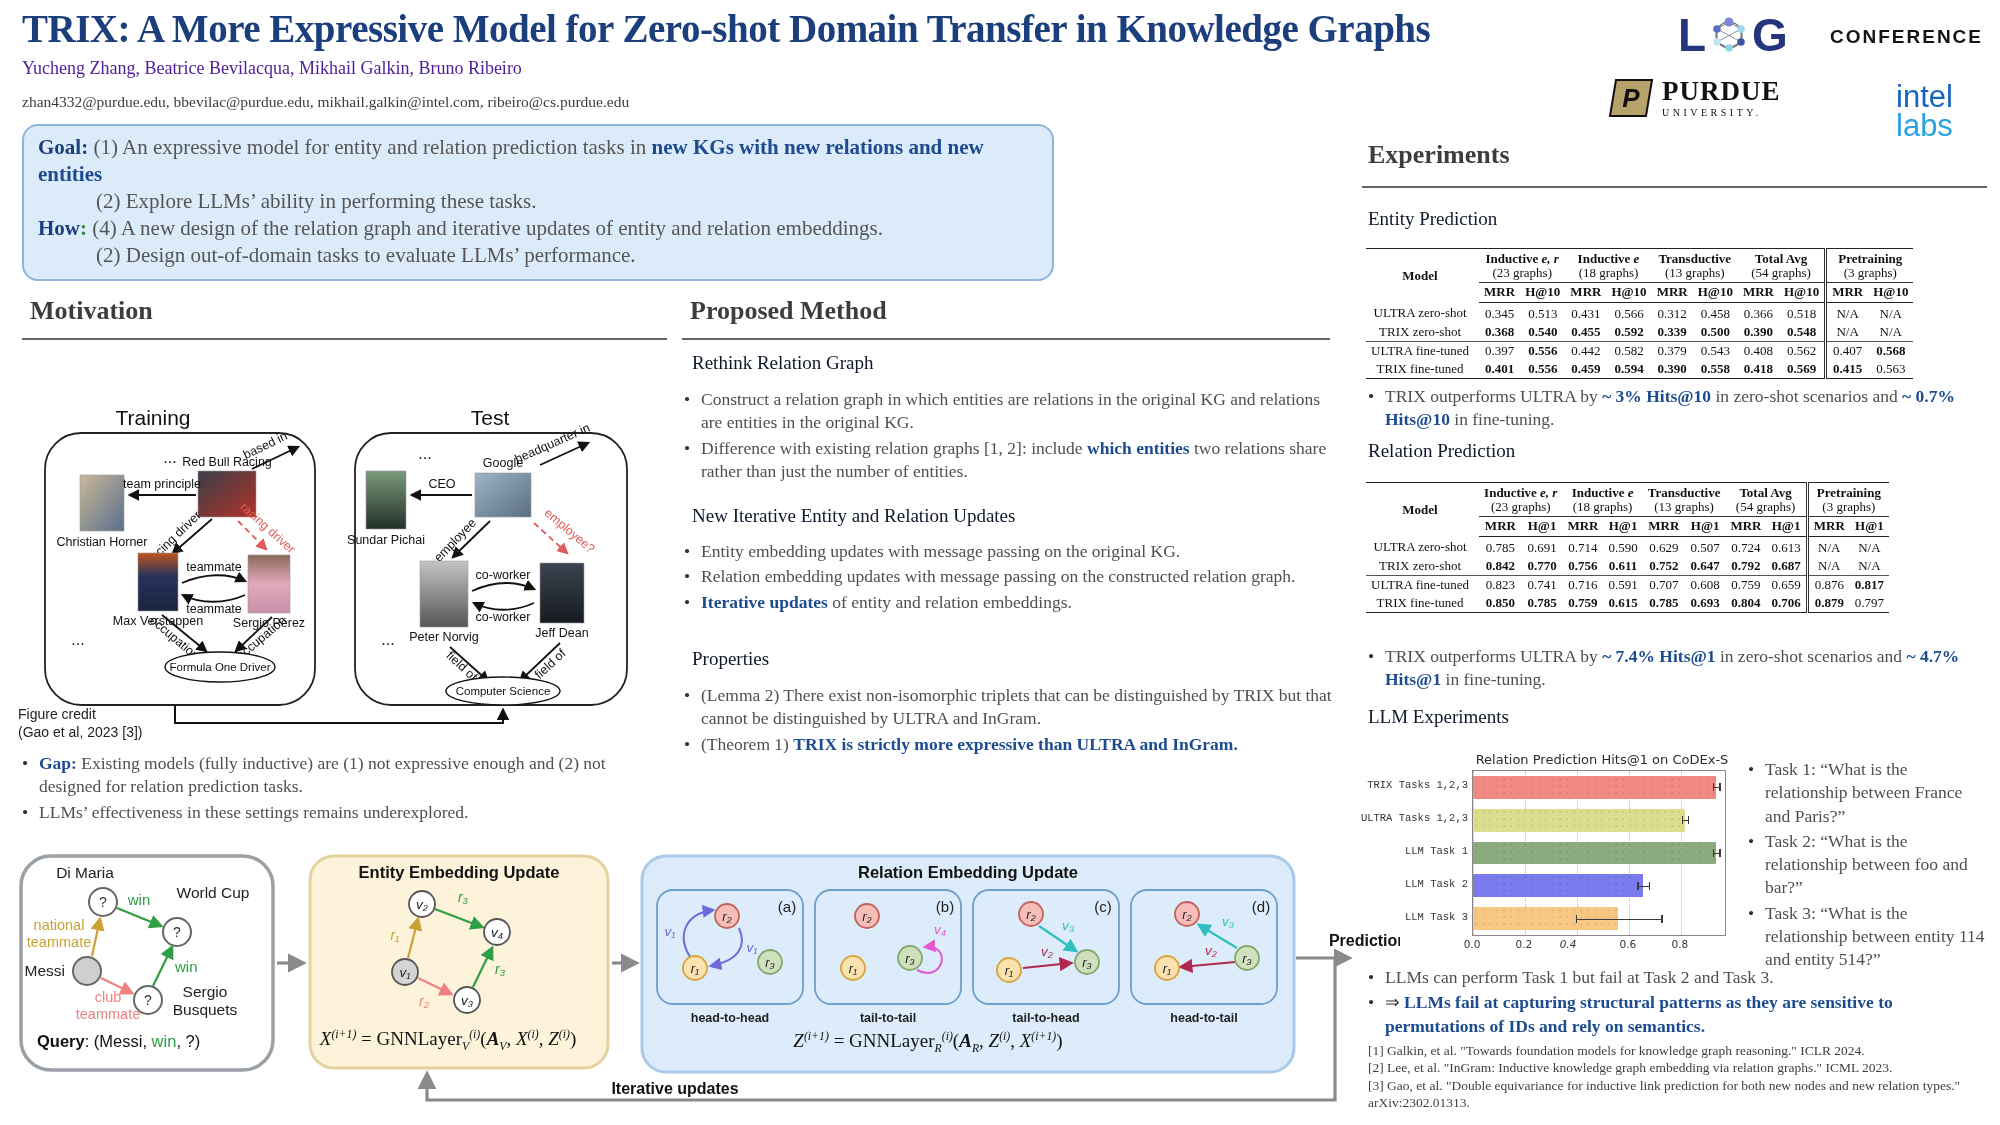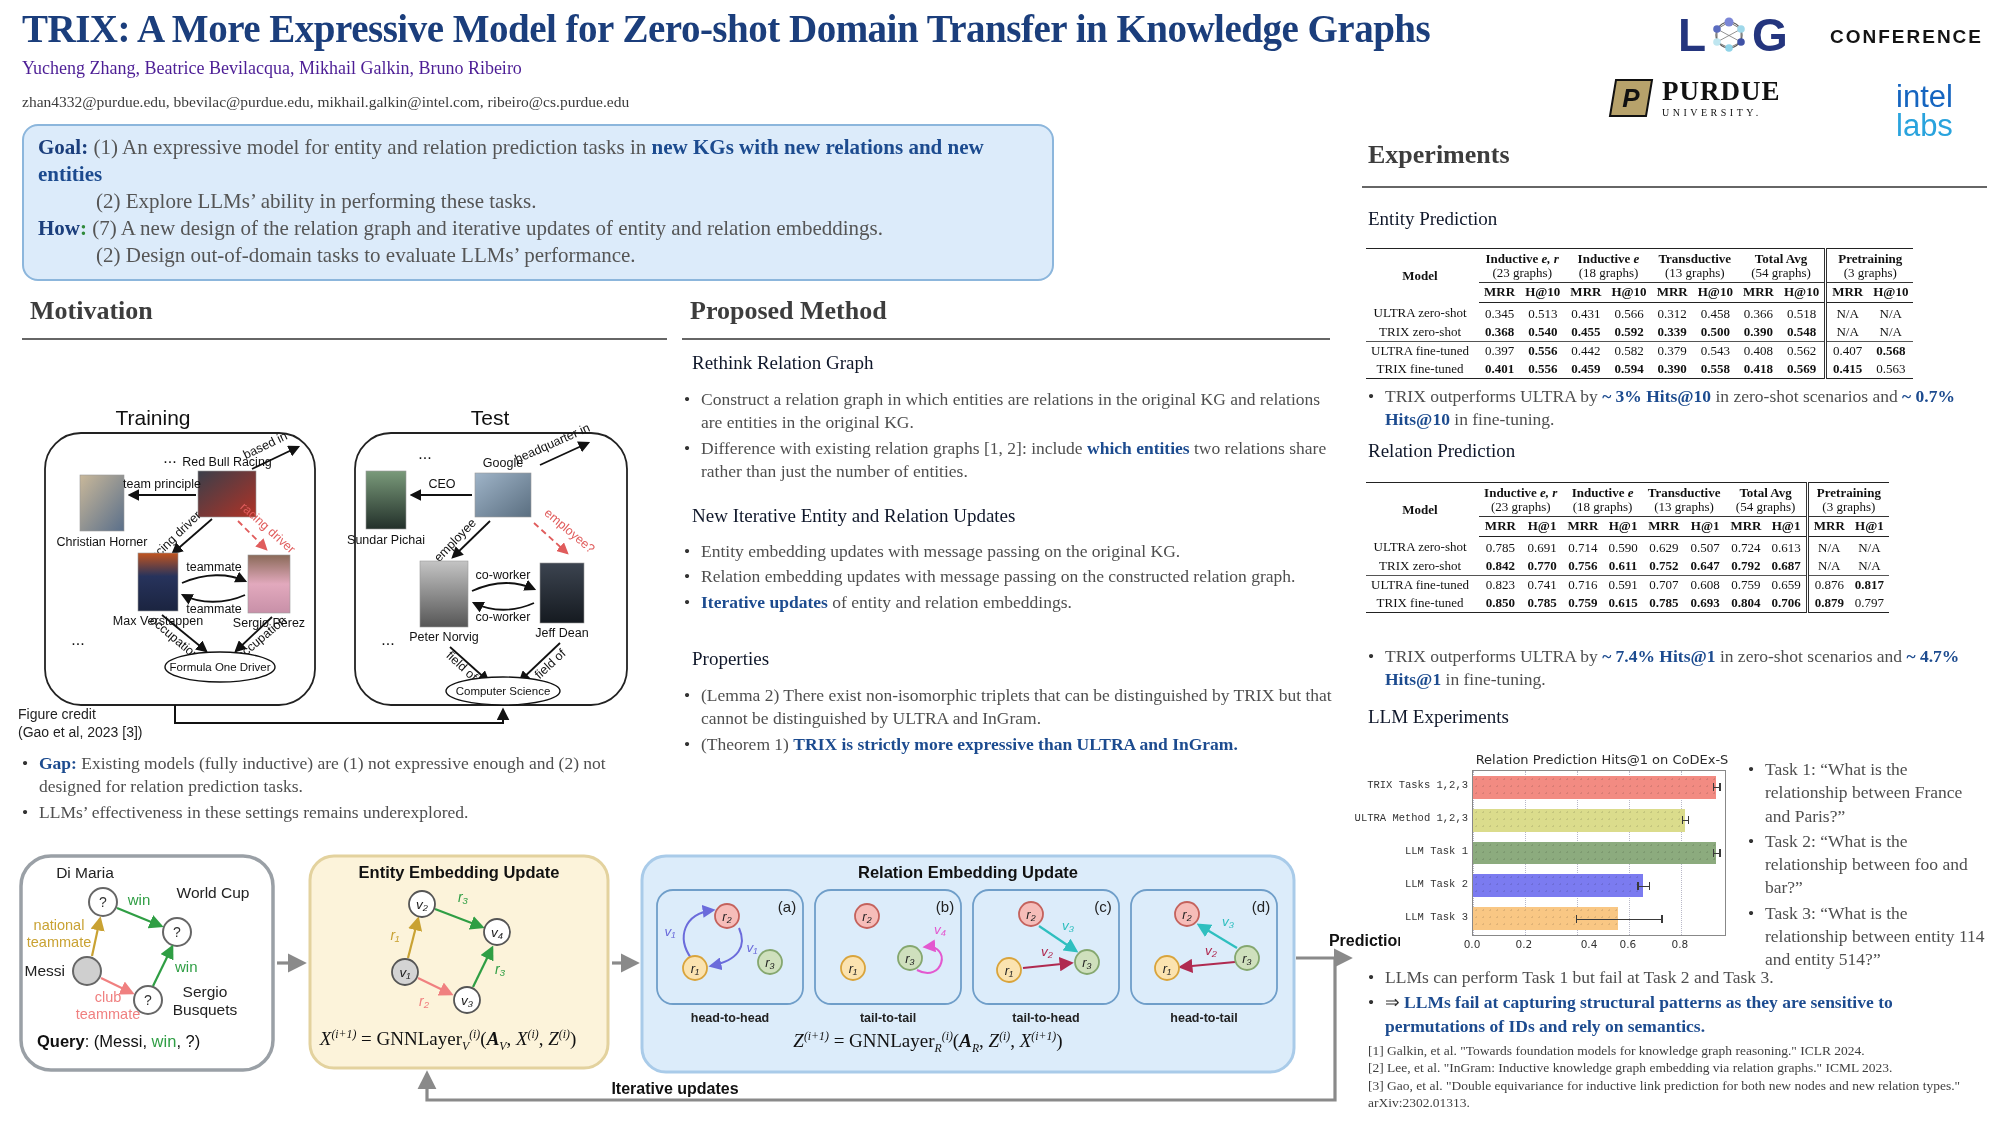--- a/index.html
+++ b/index.html
@@ -116,21 +116,21 @@
   </div>
 
   <div class="abs intel">
     <div class="i1">intel</div>
     <div class="i2">labs</div>
   </div>
 
   <div class="abs goalbox">
     <div><span class="lbl">Goal:</span><span> (1) An expressive model for entity and relation prediction tasks in </span><span class="hl">new KGs with new relations and new entities</span></div>
     <div class="ind">(2) Explore LLMs’ ability in performing these tasks.</div>
-    <div><span class="lbl">How</span><span class="gcolon">:</span><span> (7) A new design of the relation graph and iterative updates of entity and relation embeddings.</span></div>
+    <div><span class="lbl">How</span><span class="gcolon">:</span><span> (4) A new design of the relation graph and iterative updates of entity and relation embeddings.</span></div>
     <div class="ind">(2) Design out-of-domain tasks to evaluate LLMs’ performance.</div>
   </div>
 
   <div class="abs h2" style="left:30px;top:296px;">Motivation</div>
   <div class="abs rule" style="left:22px;top:338px;width:645px;"></div>
 
 
   <svg class="abs" style="left:20px;top:403px;" width="645" height="335" viewBox="0 0 645 335">
     <defs>
       <marker id="mk-black" viewBox="0 0 10 10" refX="8" refY="5" markerWidth="6.5" markerHeight="6.5" orient="auto-start-reverse">
@@ -460,21 +460,21 @@
     <div class="bl"><span>TRIX outperforms ULTRA by </span><span class="hl">~ 7.4% Hits@1</span><span>  in zero-shot scenarios and </span><span class="hl">~ 4.7% Hits@1</span><span>  in fine-tuning.</span></div>
   </div>
 
   <div class="abs h3" style="left:1368px;top:706px;">LLM Experiments</div>
 
   <div class="abs" style="left:1372px;top:752px;width:360px;">
     <div class="chart-title" style="text-align:center;padding-left:100px;">Relation Prediction Hits@1 on CoDEx-S</div>
     <div style="position:relative;height:170px;margin-top:3px;">
       <div id="chart-labels" style="position:absolute;left:0;top:0;width:100px;height:164px;">
           <div class="chart-label" style="top: 9.4px;">TRIX Tasks 1,2,3</div>
-          <div class="chart-label" style="top: 42.2px;">ULTRA Method 1,2,3</div>
+          <div class="chart-label" style="top: 42.2px;">ULTRA Tasks 1,2,3</div>
           <div class="chart-label" style="top: 75px;">LLM Task 1</div>
           <div class="chart-label" style="top: 107.8px;">LLM Task 2</div>
           <div class="chart-label" style="top: 140.6px;">LLM Task 3</div>
         </div>
       <div id="chart-plot" style="left:100px;top:0;width:252px;height:164px;">
           <div class="gridline" style="left: 0px;"></div>
           <div class="gridline" style="left: 51.9588px;"></div>
           <div class="gridline" style="left: 103.918px;"></div>
           <div class="gridline" style="left: 155.876px;"></div>
           <div class="gridline" style="left: 207.835px;"></div>
@@ -495,21 +495,21 @@
           <div class="errcap" style="left: 164.449px; top: 110.8px; height: 8px;"></div>
           <div class="errcap" style="left: 175.88px; top: 110.8px; height: 8px;"></div>
           <div class="bar" style="left: 0px; top: 136.2px; height: 22.8px; width: 145.485px; background-color: rgb(249, 199, 132);"></div>
           <div class="errline" style="left: 102.619px; width: 85.732px; top: 147.6px;"></div>
           <div class="errcap" style="left: 102.619px; top: 143.6px; height: 8px;"></div>
           <div class="errcap" style="left: 188.351px; top: 143.6px; height: 8px;"></div>
         </div>
       <div id="chart-xaxis" style="position:absolute;left:100px;top:168px;width:252px;height:14px;">
           <div class="xtick" style="left: -15px;">0.0</div>
           <div class="xtick" style="left: 36.9588px;">0.2</div>
-          <div class="xtick" style="left: 102px;">0.4</div>
+          <div class="xtick" style="left: 81px; font-style: italic;">0.4</div>
           <div class="xtick" style="left: 140.876px;">0.6</div>
           <div class="xtick" style="left: 192.835px;">0.8</div>
         </div>
     </div>
   </div>
 
   <div class="abs blist" style="left:1748px;top:758px;width:242px;" id="task-list">
       <div class="bl">Task 1: “What is the relationship between France and Paris?”</div>
       <div class="bl">Task 2: “What is the relationship between foo and bar?”</div>
       <div class="bl">Task 3: “What is the relationship between entity 114 and entity 514?”</div>

